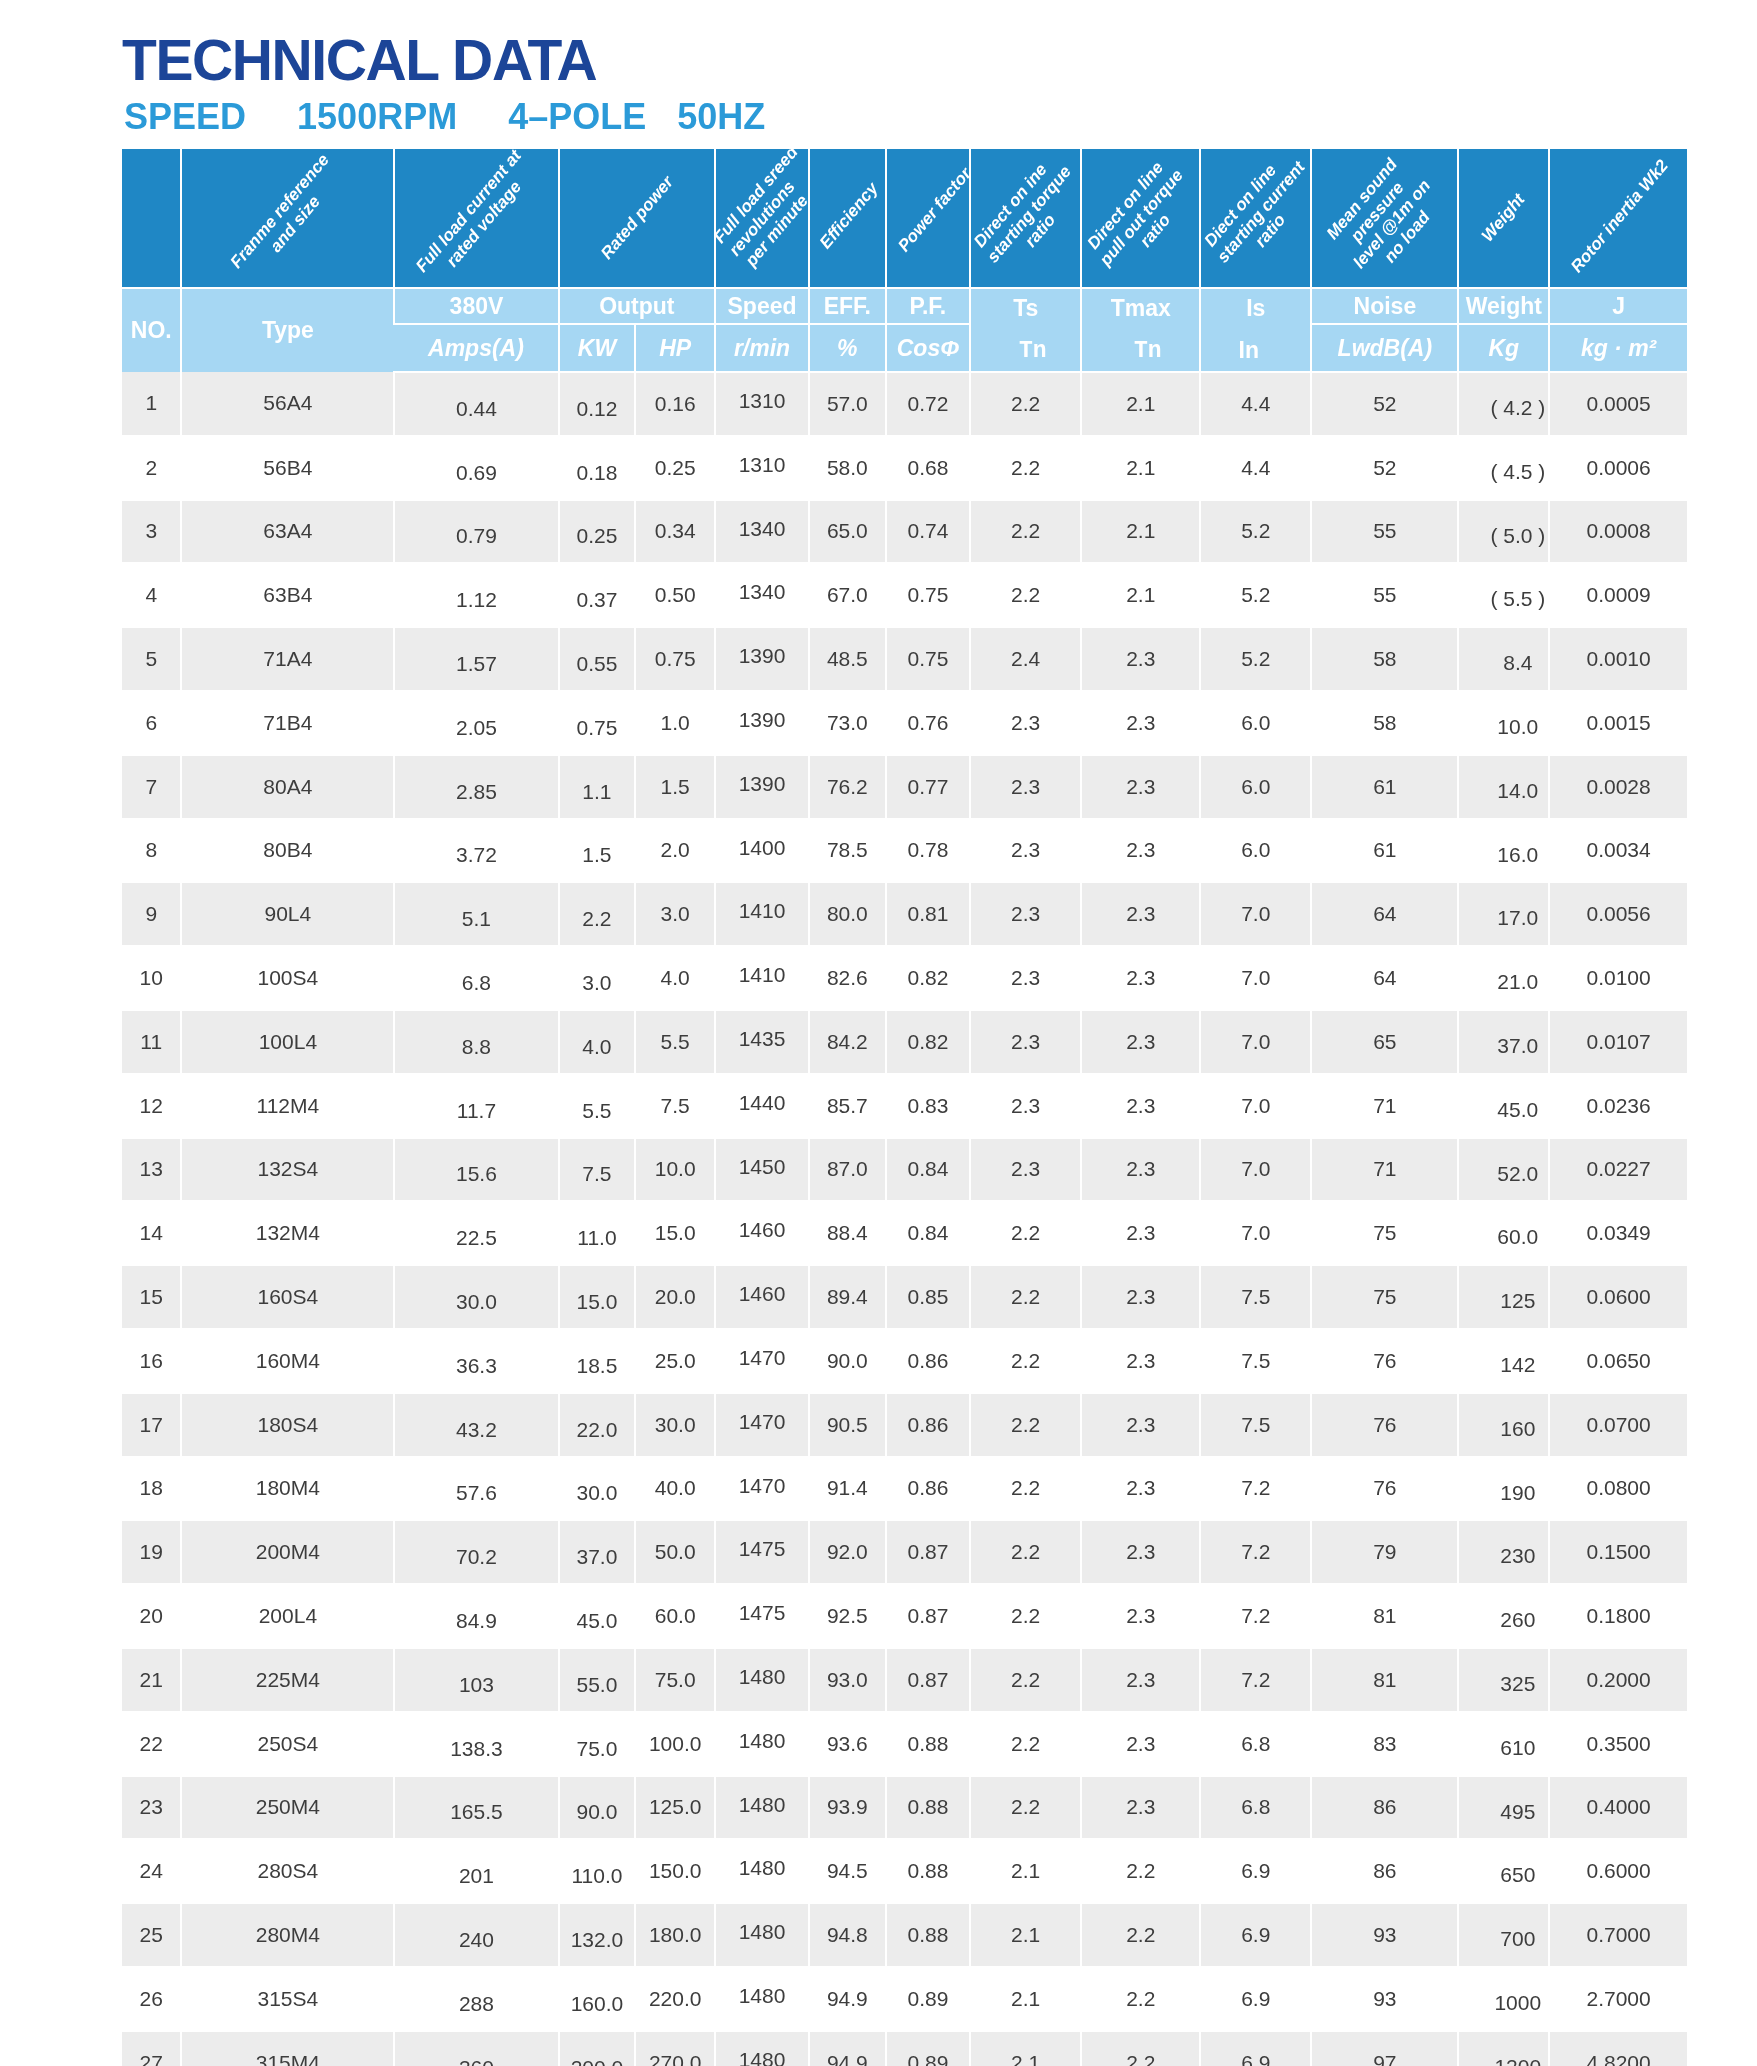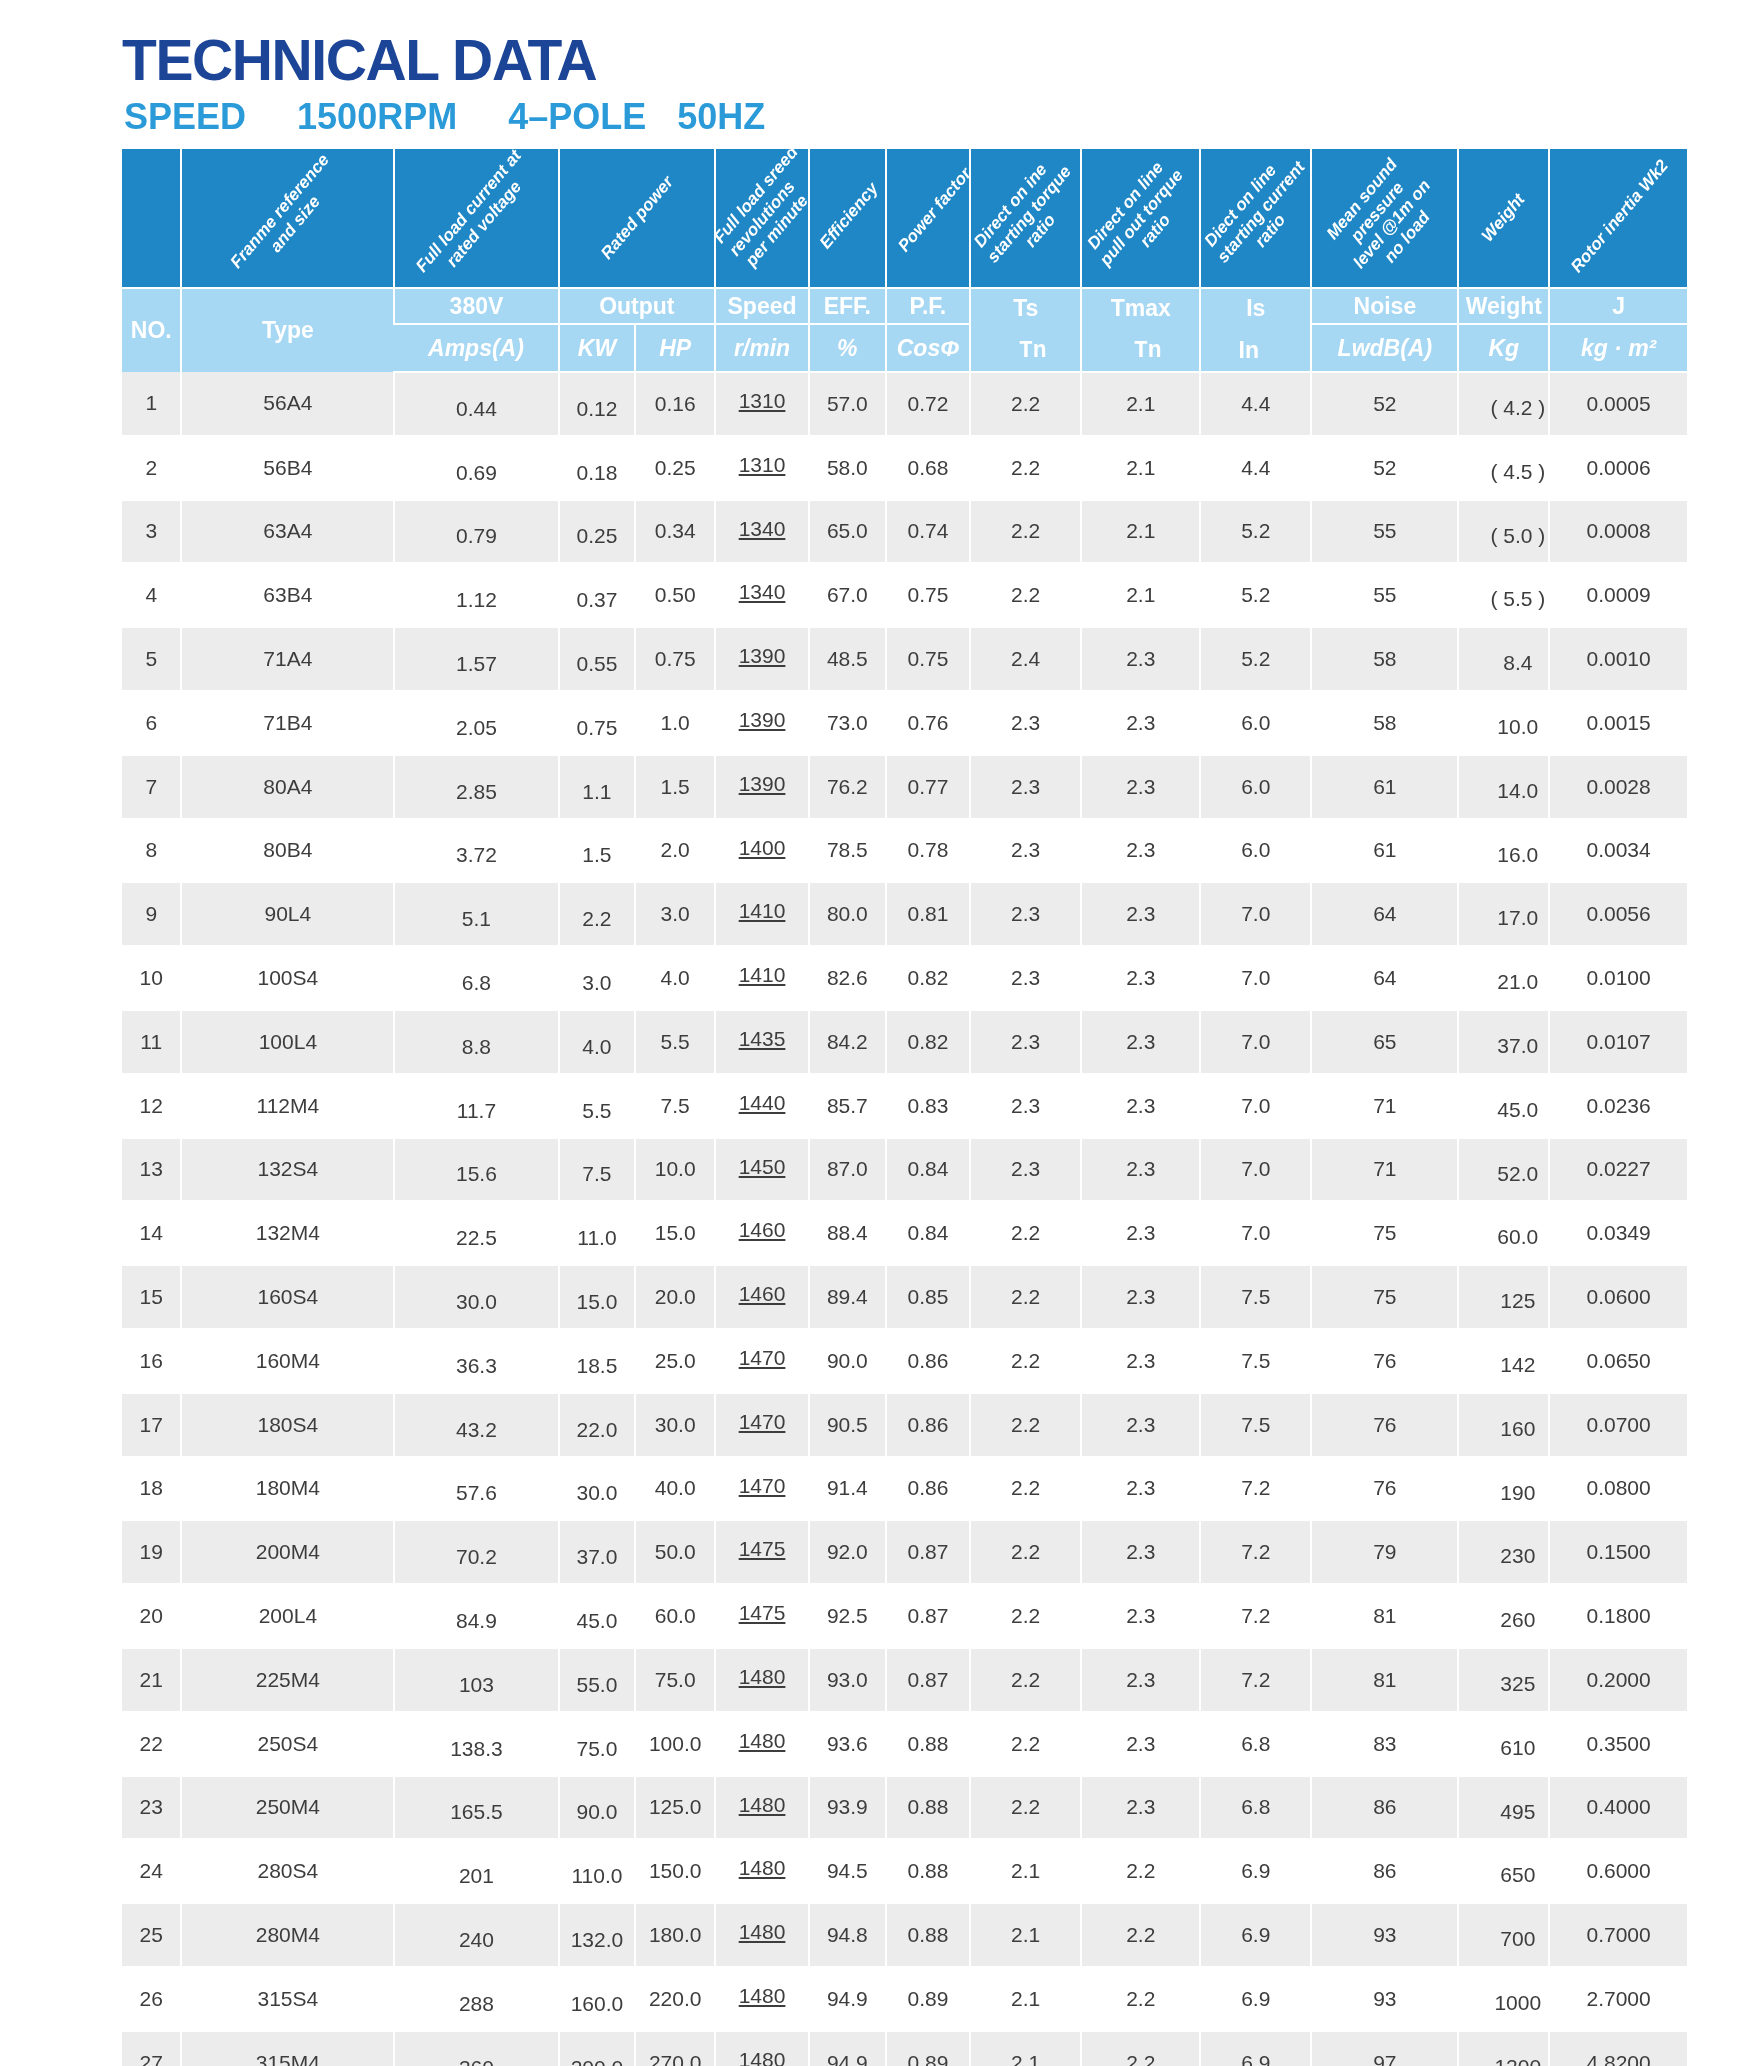--- a/index.html
+++ b/index.html
@@ -62,21 +62,21 @@
 
   
   tbody td{
     height:52px;font-size:21px;color:var(--text_dark);
     border-bottom:2.8px solid var(--line_white);background:var(--row_white);
     white-space:nowrap;
   }
   tbody tr:nth-child(odd) td{background:var(--row_gray);}
   tbody td:nth-child(3),tbody td:nth-child(4){padding-top:9.8px;}
   tbody td:nth-child(13){padding-top:8.4px;padding-left:28px;}
-  tbody td:nth-child(6){padding-bottom:5.6px;text-decoration:underline;}
+  tbody td:nth-child(6){padding-bottom:5.6px;}
 </style>
 </head>
 <body>
 
 <div class="page">
 
   <div class="page-title">TECHNICAL DATA</div>
 
   <div class="page-subtitle">
     <span>SPEED</span>

